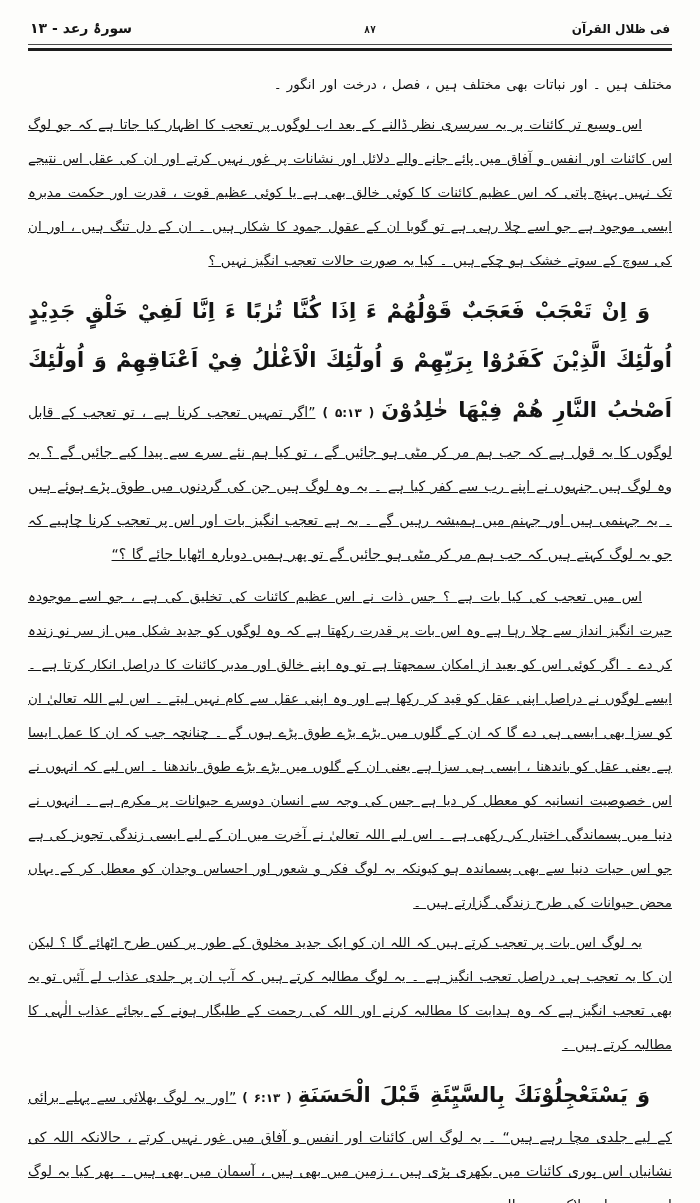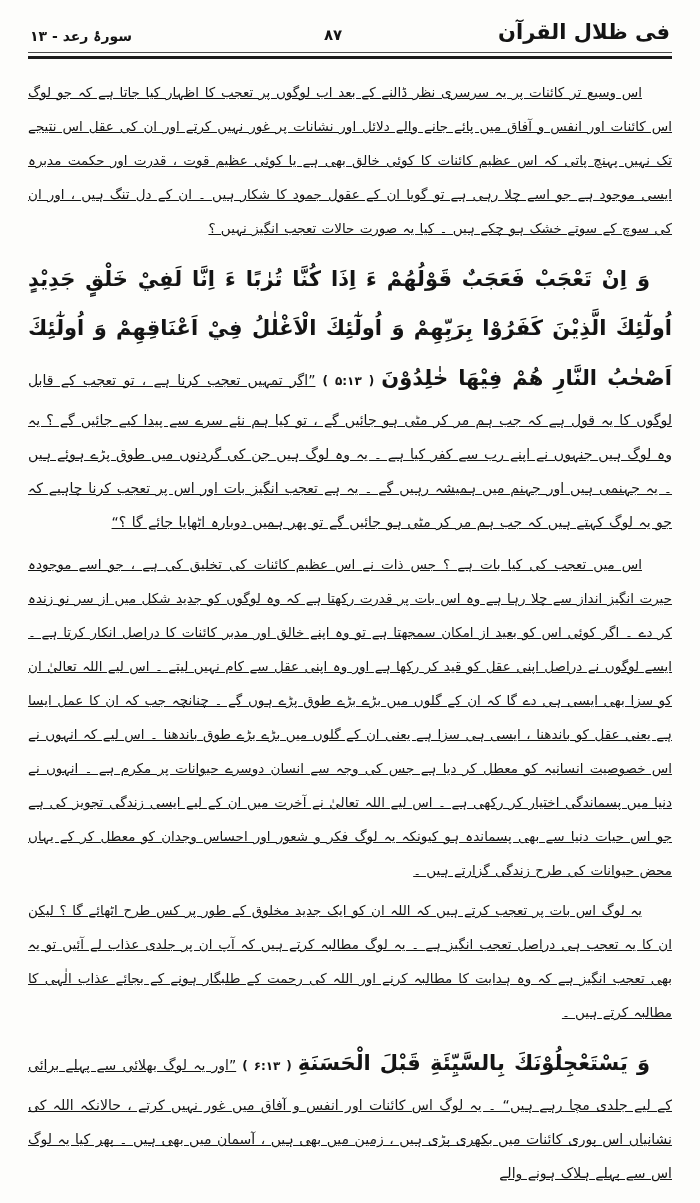--- a/index.html
+++ b/index.html
@@ -16,22 +16,22 @@
     padding: 16px 28px 0 28px;
     direction: rtl;
   }
   
   .page-header {
     display: flex;
     justify-content: space-between;
     align-items: flex-end;
     padding: 4px 2px 6px 2px;
   }
-  .book-title   { font-size: 21px; font-weight: bold; letter-spacing: .5px; }
-  .page-number  { font-size: 15px; font-weight: bold; transform: translateX(18px); }
+  .book-title   { font-size: 12px; font-weight: bold; letter-spacing: .5px; }
+  .page-number  { font-size: 10px; font-weight: bold; transform: translateX(18px); font-family: Liberation Mono, monospace; }
   .surah-title  { font-size: 14px; font-weight: bold; }
   .rule-thin  { height: 0; border-top: 1.5px solid #4a4a4a; margin-top: 2px; }
   .rule-thick { height: 0; border-top: 3px solid #1c1c1c;  margin-top: 3px; }
   
   .body-text { margin-top: 16px; }
   .body-text p {
     margin: 0 0 6px 0;
     font-size: 13.5px;
     line-height: 34px;
     text-align: justify;
@@ -62,20 +62,21 @@
   <header class="page-header">
     <span class="book-title">فی ظلال القرآن</span>
     <span class="page-number">۸۷</span>
     <span class="surah-title">سورۂ رعد - ۱۳</span>
   </header>
   <div class="rule-thin"></div>
   <div class="rule-thick"></div>
 
   <main class="body-text">
 
+    <p class="continuation">مختلف ہیں ۔ اور نباتات بھی مختلف ہیں ، فصل ، درخت اور انگور ۔</p>
 
     <p class="paragraph">اس وسیع تر کائنات پر یہ سرسری نظر ڈالنے کے بعد اب لوگوں پر تعجب کا اظہار کیا جاتا ہے کہ جو لوگ اس کائنات اور انفس و آفاق میں پائے جانے والے دلائل اور نشانات پر غور نہیں کرتے اور ان کی عقل اس نتیجے تک نہیں پہنچ پاتی کہ اس عظیم کائنات کا کوئی خالق بھی ہے یا کوئی عظیم قوت ، قدرت اور حکمت مدبرہ ایسی موجود ہے جو اسے چلا رہی ہے تو گویا ان کے عقول جمود کا شکار ہیں ۔ ان کے دل تنگ ہیں ، اور ان کی سوچ کے سوتے خشک ہو چکے ہیں ۔ کیا یہ صورت حالات تعجب انگیز نہیں ؟</p>
 
     <p class="verse-block">
       <span class="verse-arabic">وَ اِنْ تَعْجَبْ فَعَجَبٌ قَوْلُهُمْ ءَ اِذَا كُنَّا تُرٰبًا ءَ اِنَّا لَفِيْ خَلْقٍ جَدِيْدٍ اُولٰٓئِكَ الَّذِيْنَ كَفَرُوْا بِرَبِّهِمْ وَ اُولٰٓئِكَ الْاَغْلٰلُ فِيْ اَعْنَاقِهِمْ وَ اُولٰٓئِكَ اَصْحٰبُ النَّارِ هُمْ فِيْهَا خٰلِدُوْنَ</span>
       <span class="verse-ref">( ۵:۱۳ )</span>
       <span class="verse-translation">”اگر تمہیں تعجب کرنا ہے ، تو تعجب کے قابل لوگوں کا یہ قول ہے کہ جب ہم مر کر مٹی ہو جائیں گے ، تو کیا ہم نئے سرے سے پیدا کیے جائیں گے ؟ یہ وہ لوگ ہیں جنہوں نے اپنے رب سے کفر کیا ہے ۔ یہ وہ لوگ ہیں جن کی گردنوں میں طوق پڑے ہوئے ہیں ۔ یہ جہنمی ہیں اور جہنم میں ہمیشہ رہیں گے ۔ یہ ہے تعجب انگیز بات اور اس پر تعجب کرنا چاہیے کہ جو یہ لوگ کہتے ہیں کہ جب ہم مر کر مٹی ہو جائیں گے تو پھر ہمیں دوبارہ اٹھایا جائے گا ؟“</span>
     </p>
 
     <p class="paragraph">اس میں تعجب کی کیا بات ہے ؟ جس ذات نے اس عظیم کائنات کی تخلیق کی ہے ، جو اسے موجودہ حیرت انگیز انداز سے چلا رہا ہے وہ اس بات پر قدرت رکھتا ہے کہ وہ لوگوں کو جدید شکل میں از سر نو زندہ کر دے ۔ اگر کوئی اس کو بعید از امکان سمجھتا ہے تو وہ اپنے خالق اور مدبر کائنات کا دراصل انکار کرتا ہے ۔ ایسے لوگوں نے دراصل اپنی عقل کو قید کر رکھا ہے اور وہ اپنی عقل سے کام نہیں لیتے ۔ اس لیے اللہ تعالیٰ ان کو سزا بھی ایسی ہی دے گا کہ ان کے گلوں میں بڑے بڑے طوق پڑے ہوں گے ۔ چنانچہ جب کہ ان کا عمل ایسا ہے یعنی عقل کو باندھنا ، ایسی ہی سزا ہے یعنی ان کے گلوں میں بڑے بڑے طوق باندھنا ۔ اس لیے کہ انہوں نے اس خصوصیت انسانیہ کو معطل کر دیا ہے جس کی وجہ سے انسان دوسرے حیوانات پر مکرم ہے ۔ انہوں نے دنیا میں پسماندگی اختیار کر رکھی ہے ۔ اس لیے اللہ تعالیٰ نے آخرت میں ان کے لیے ایسی زندگی تجویز کی ہے جو اس حیات دنیا سے بھی پسماندہ ہو کیونکہ یہ لوگ فکر و شعور اور احساس وجدان کو معطل کر کے یہاں محض حیوانات کی طرح زندگی گزارتے ہیں ۔</p>

